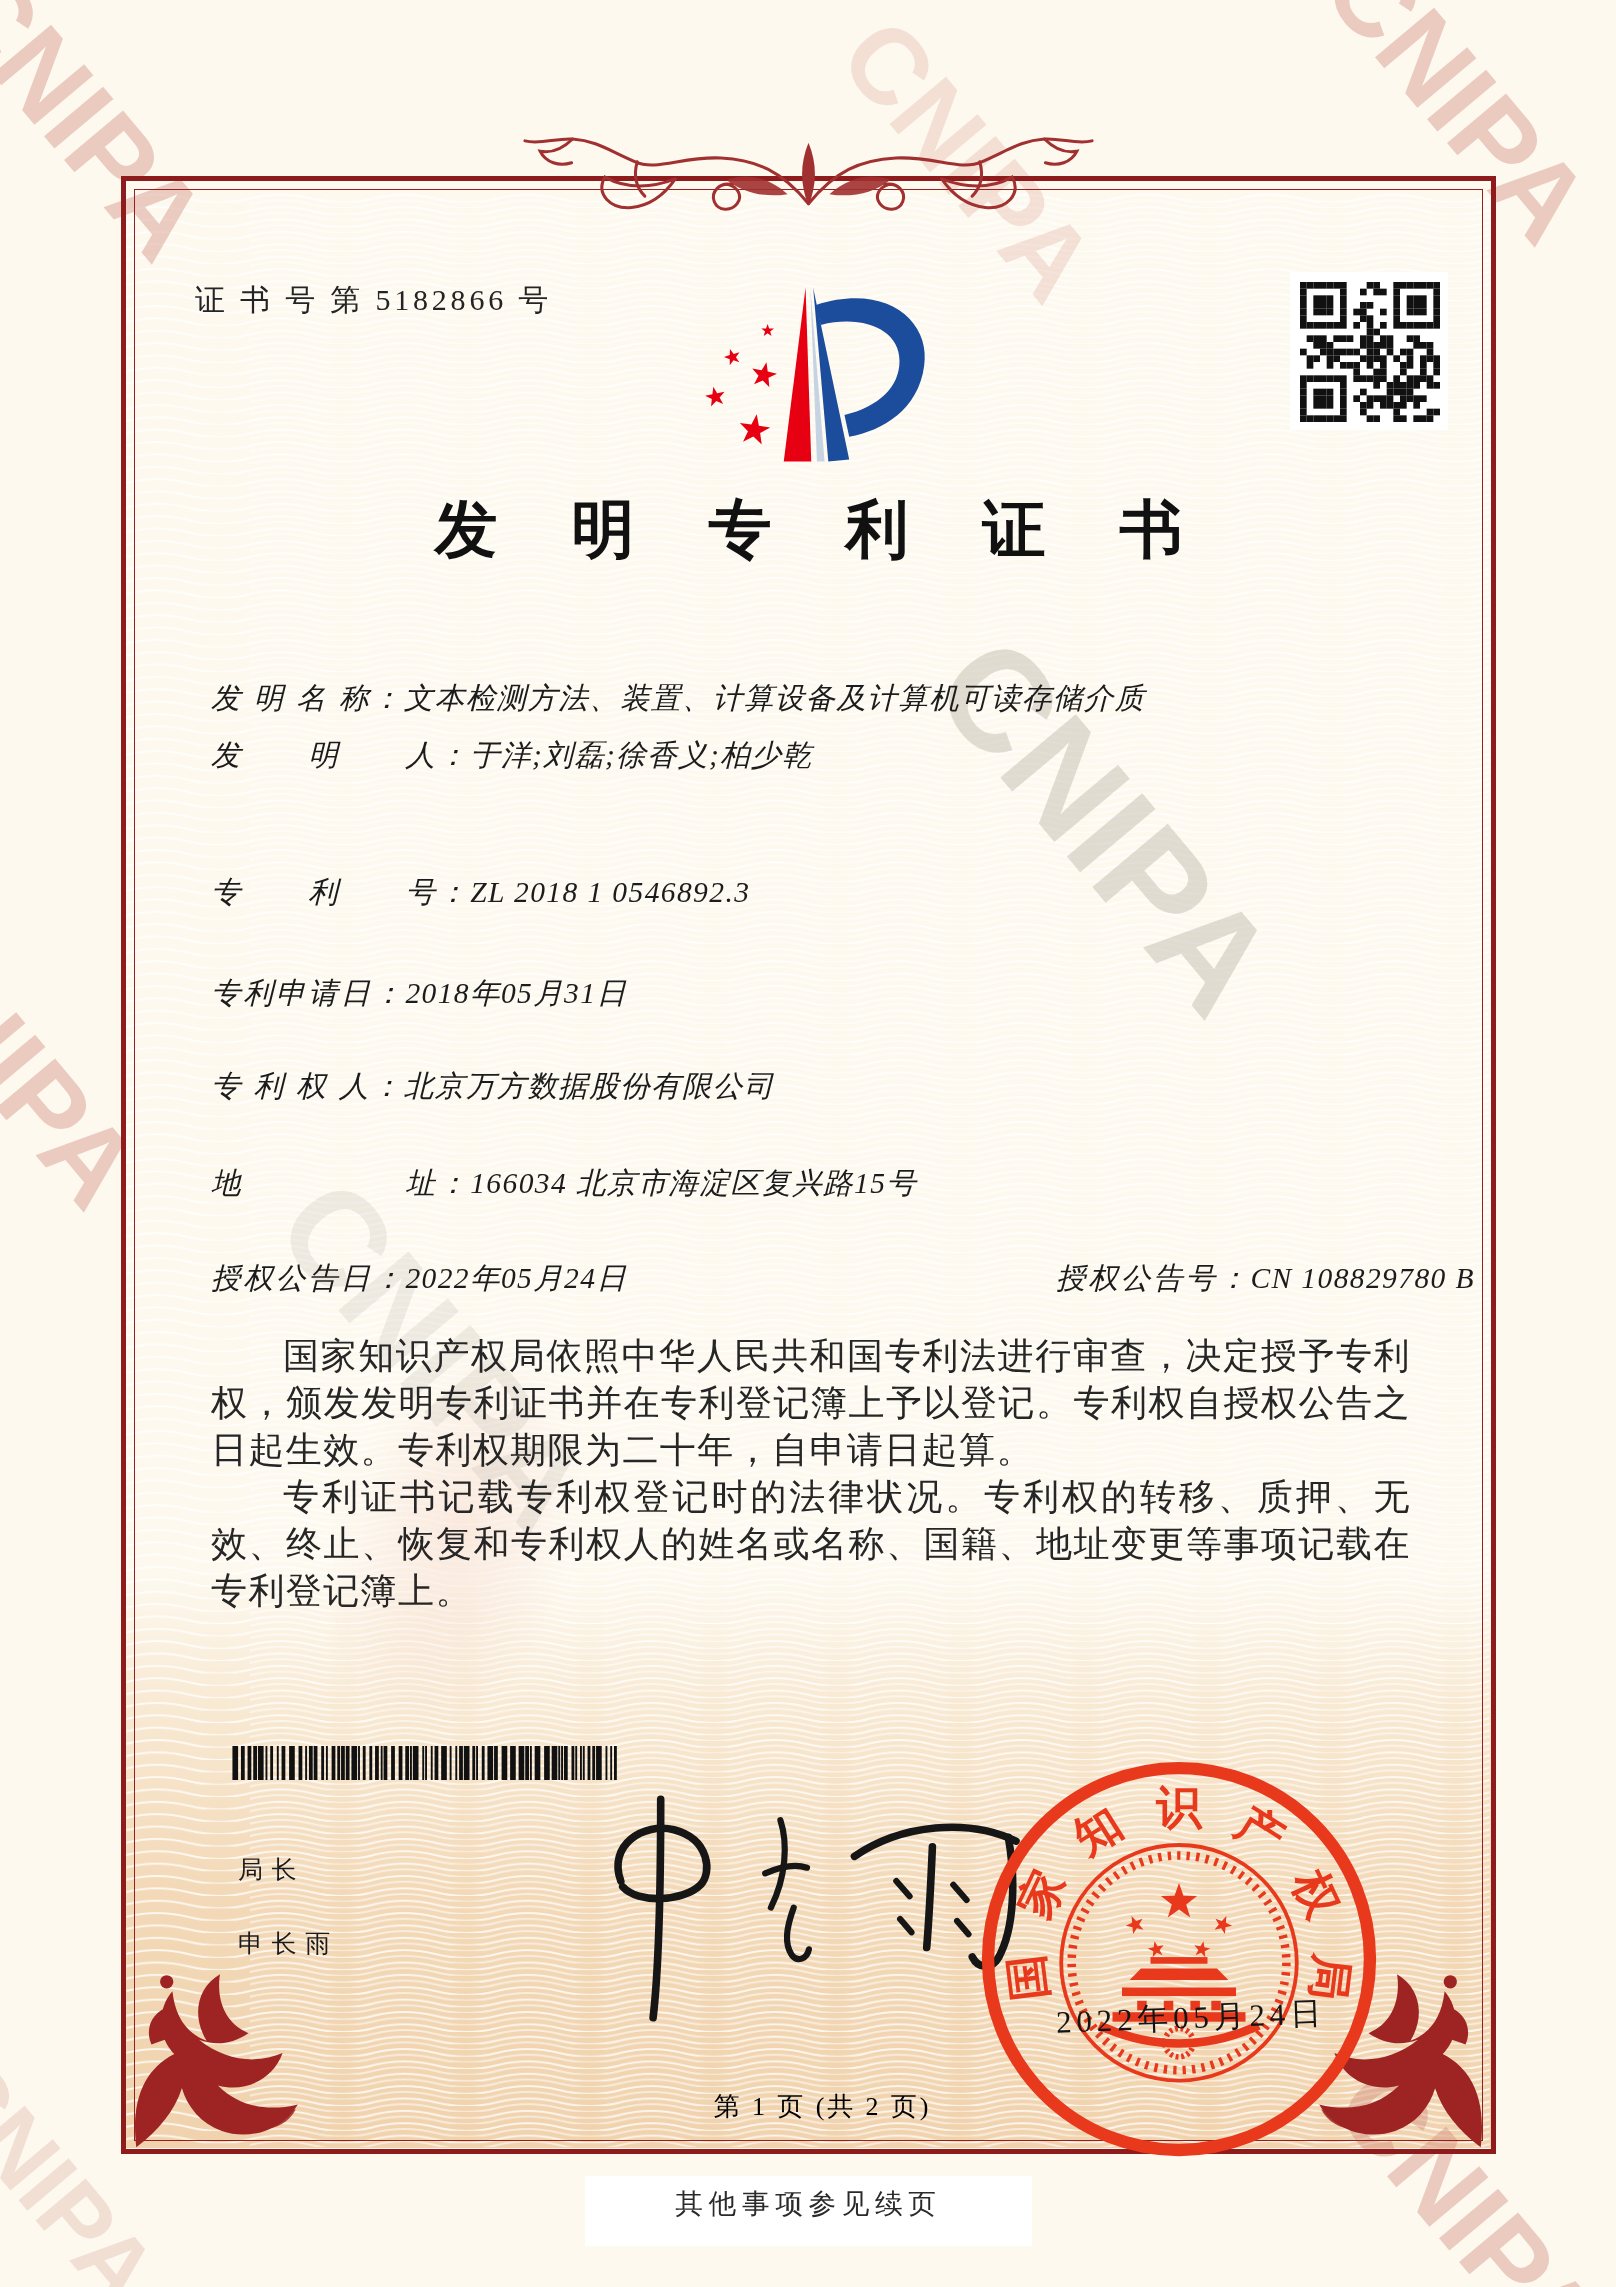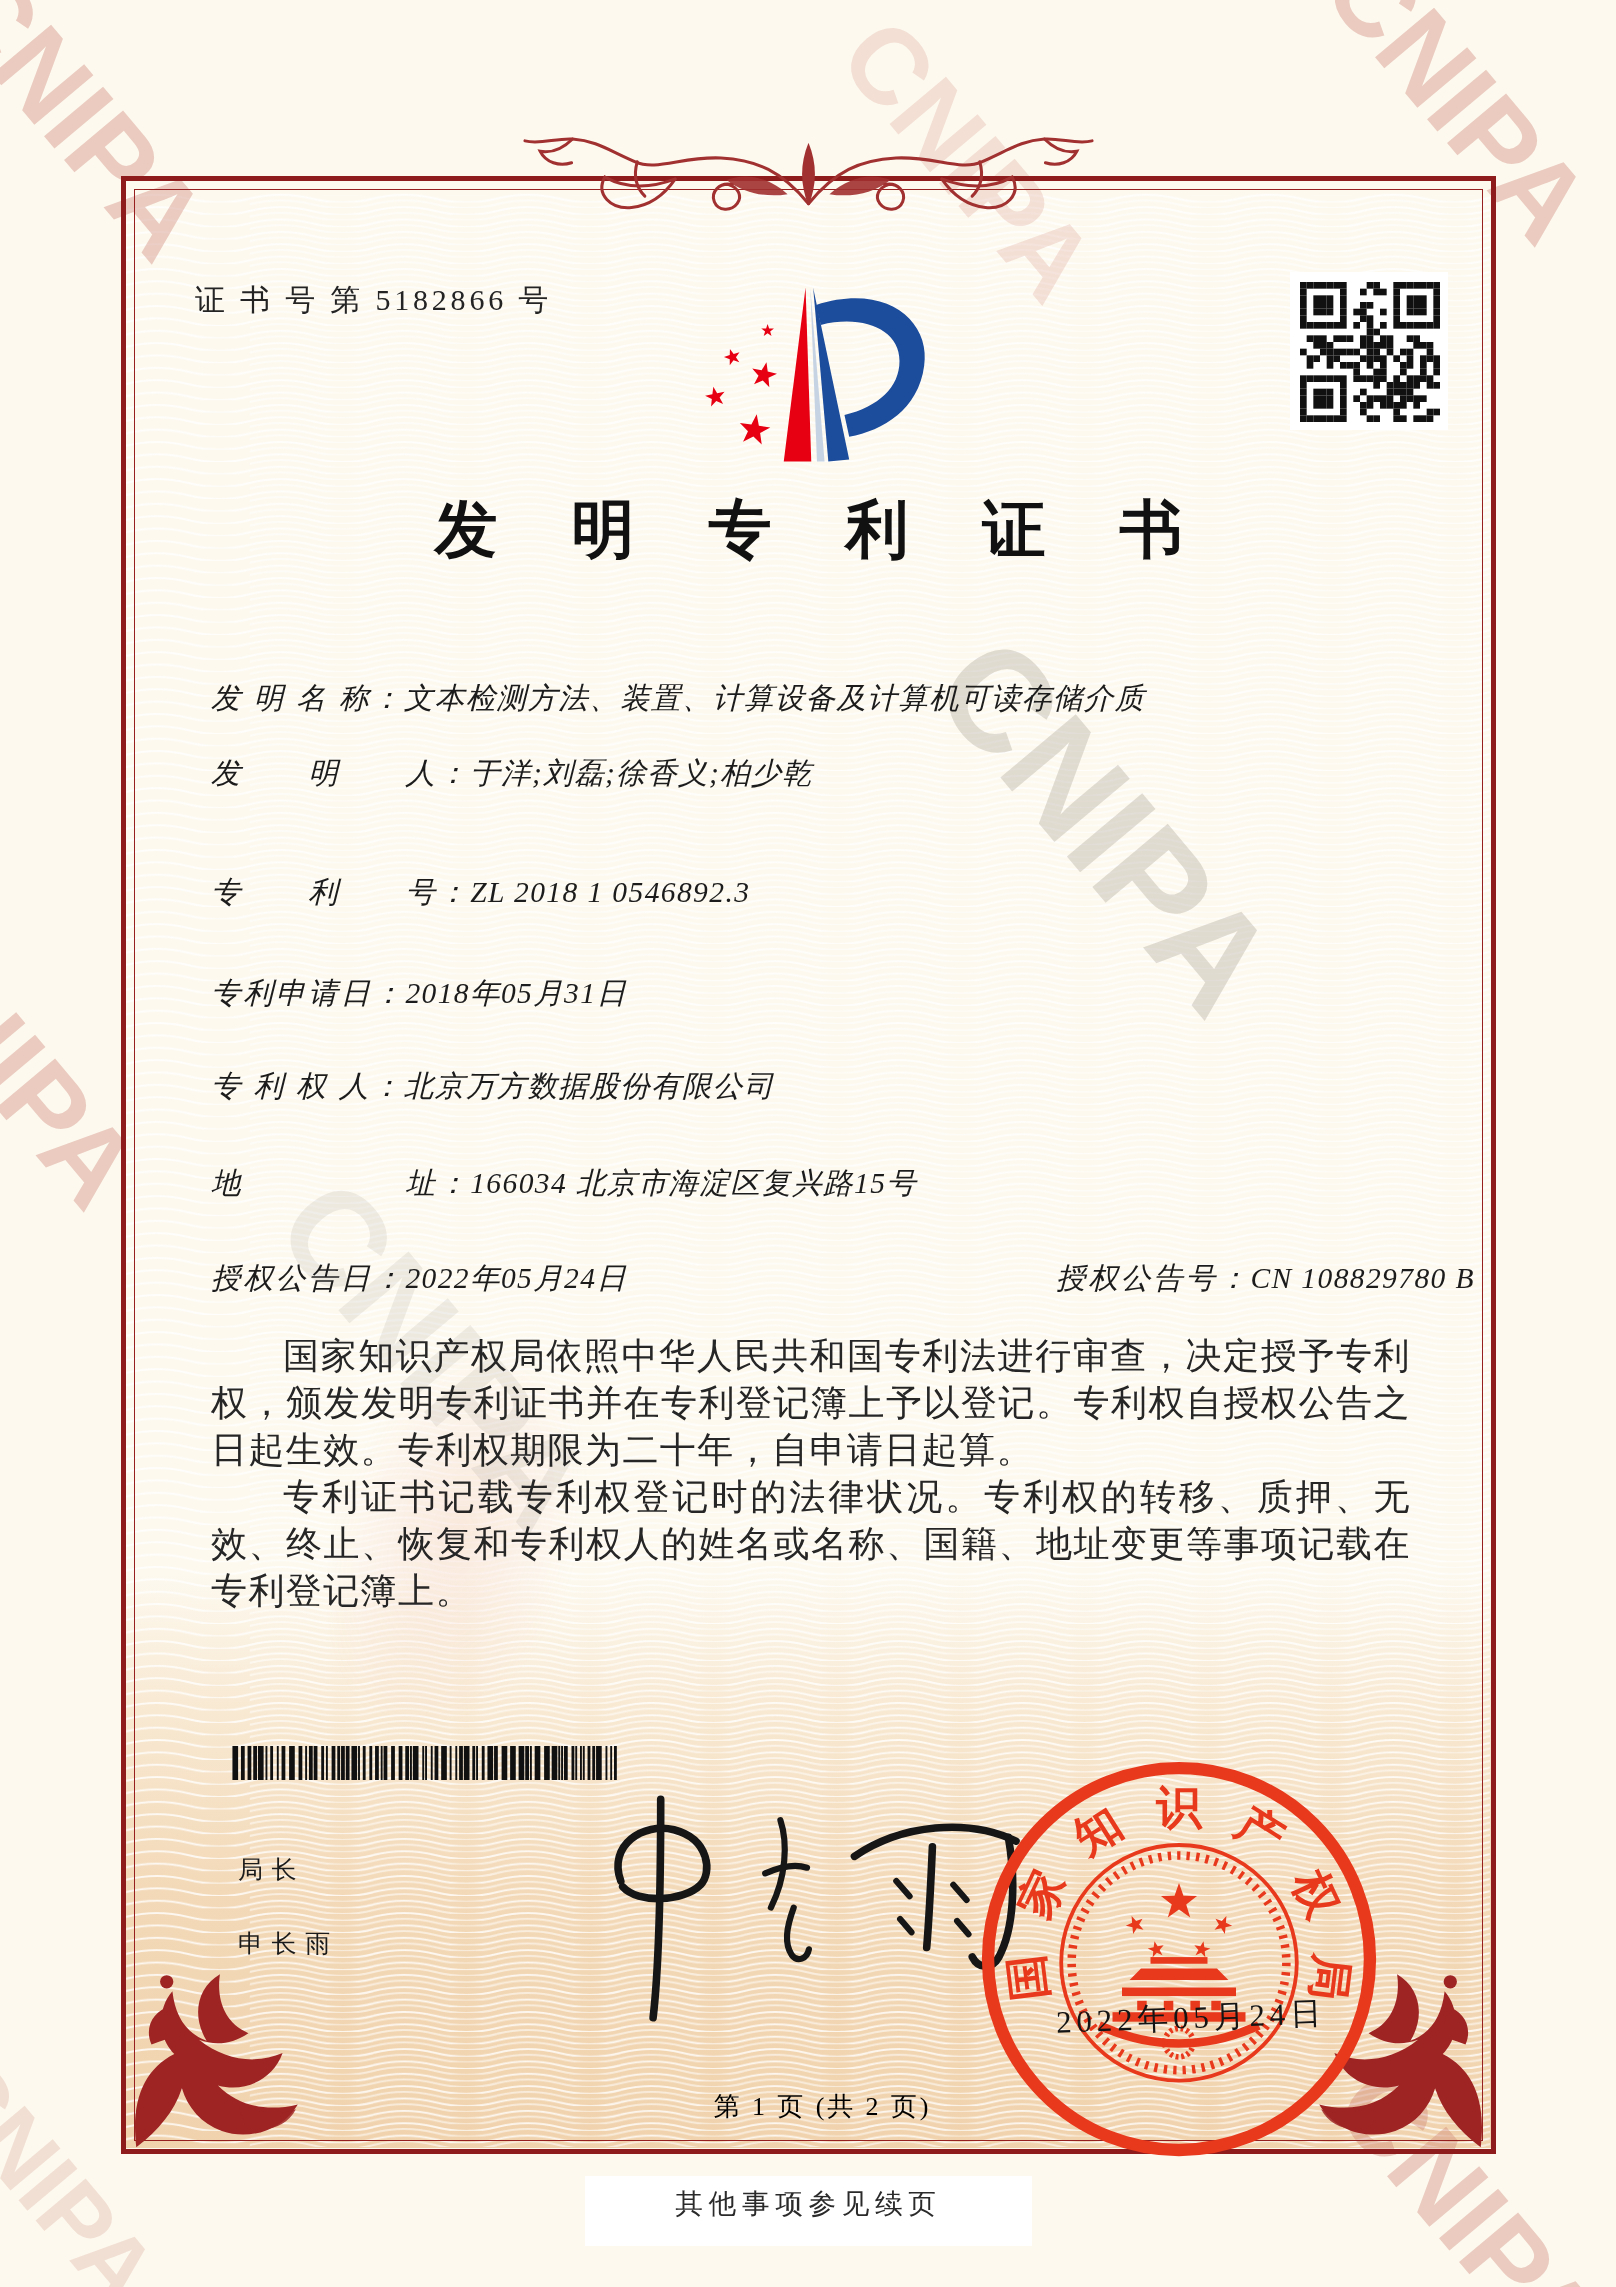--- a/index.html
+++ b/index.html
@@ -42,21 +42,21 @@
   .cert-no{position:absolute;left:195px;top:280px;font-size:30px;letter-spacing:3.8px;color:#242424;}
   .logo{position:absolute;left:697px;top:267px;width:238px;height:204px;}
   .qr-panel{position:absolute;left:1290px;top:272px;width:158px;height:158px;background:#ffffff;}
   .qr-panel svg{position:absolute;left:9.5px;top:9.5px;}
   .title{position:absolute;left:0;top:487px;width:100%;text-align:center;
     font-size:63px;font-weight:bold;letter-spacing:74px;text-indent:74px;color:#111;}
   
   .frow{position:absolute;left:211px;font-size:29.5px;line-height:42px;color:#1c1c1c;white-space:nowrap;font-style:italic;}
   .f-label{letter-spacing:2.9px;}
   .f-value{letter-spacing:1.4px;}
-  .r1{top:677px;} .r2{top:752px;} .r3{top:871px;text-align:right;} .r4{top:972px;}
+  .r1{top:677px;} .r2{top:734px;} .r3{top:871px;text-align:right;} .r4{top:972px;}
   .r5{top:1065px;} .r6{top:1162px;} .r7{top:1257px;}
   .grant-no{position:absolute;left:845px;top:0;}
   
   .law{position:absolute;left:211px;top:1333px;width:1200px;font-size:36px;
     line-height:47px;letter-spacing:1.4px;color:#262626;text-align:justify;}
   .law p{margin:0;text-indent:2em;}
   
   .barcode{position:absolute;left:231px;top:1746px;width:392px;height:34px;}
   .officer{position:absolute;left:238px;font-family:"Liberation Sans","DejaVu Sans",sans-serif;
     font-size:25px;color:#1b1b1b;letter-spacing:8.6px;}

